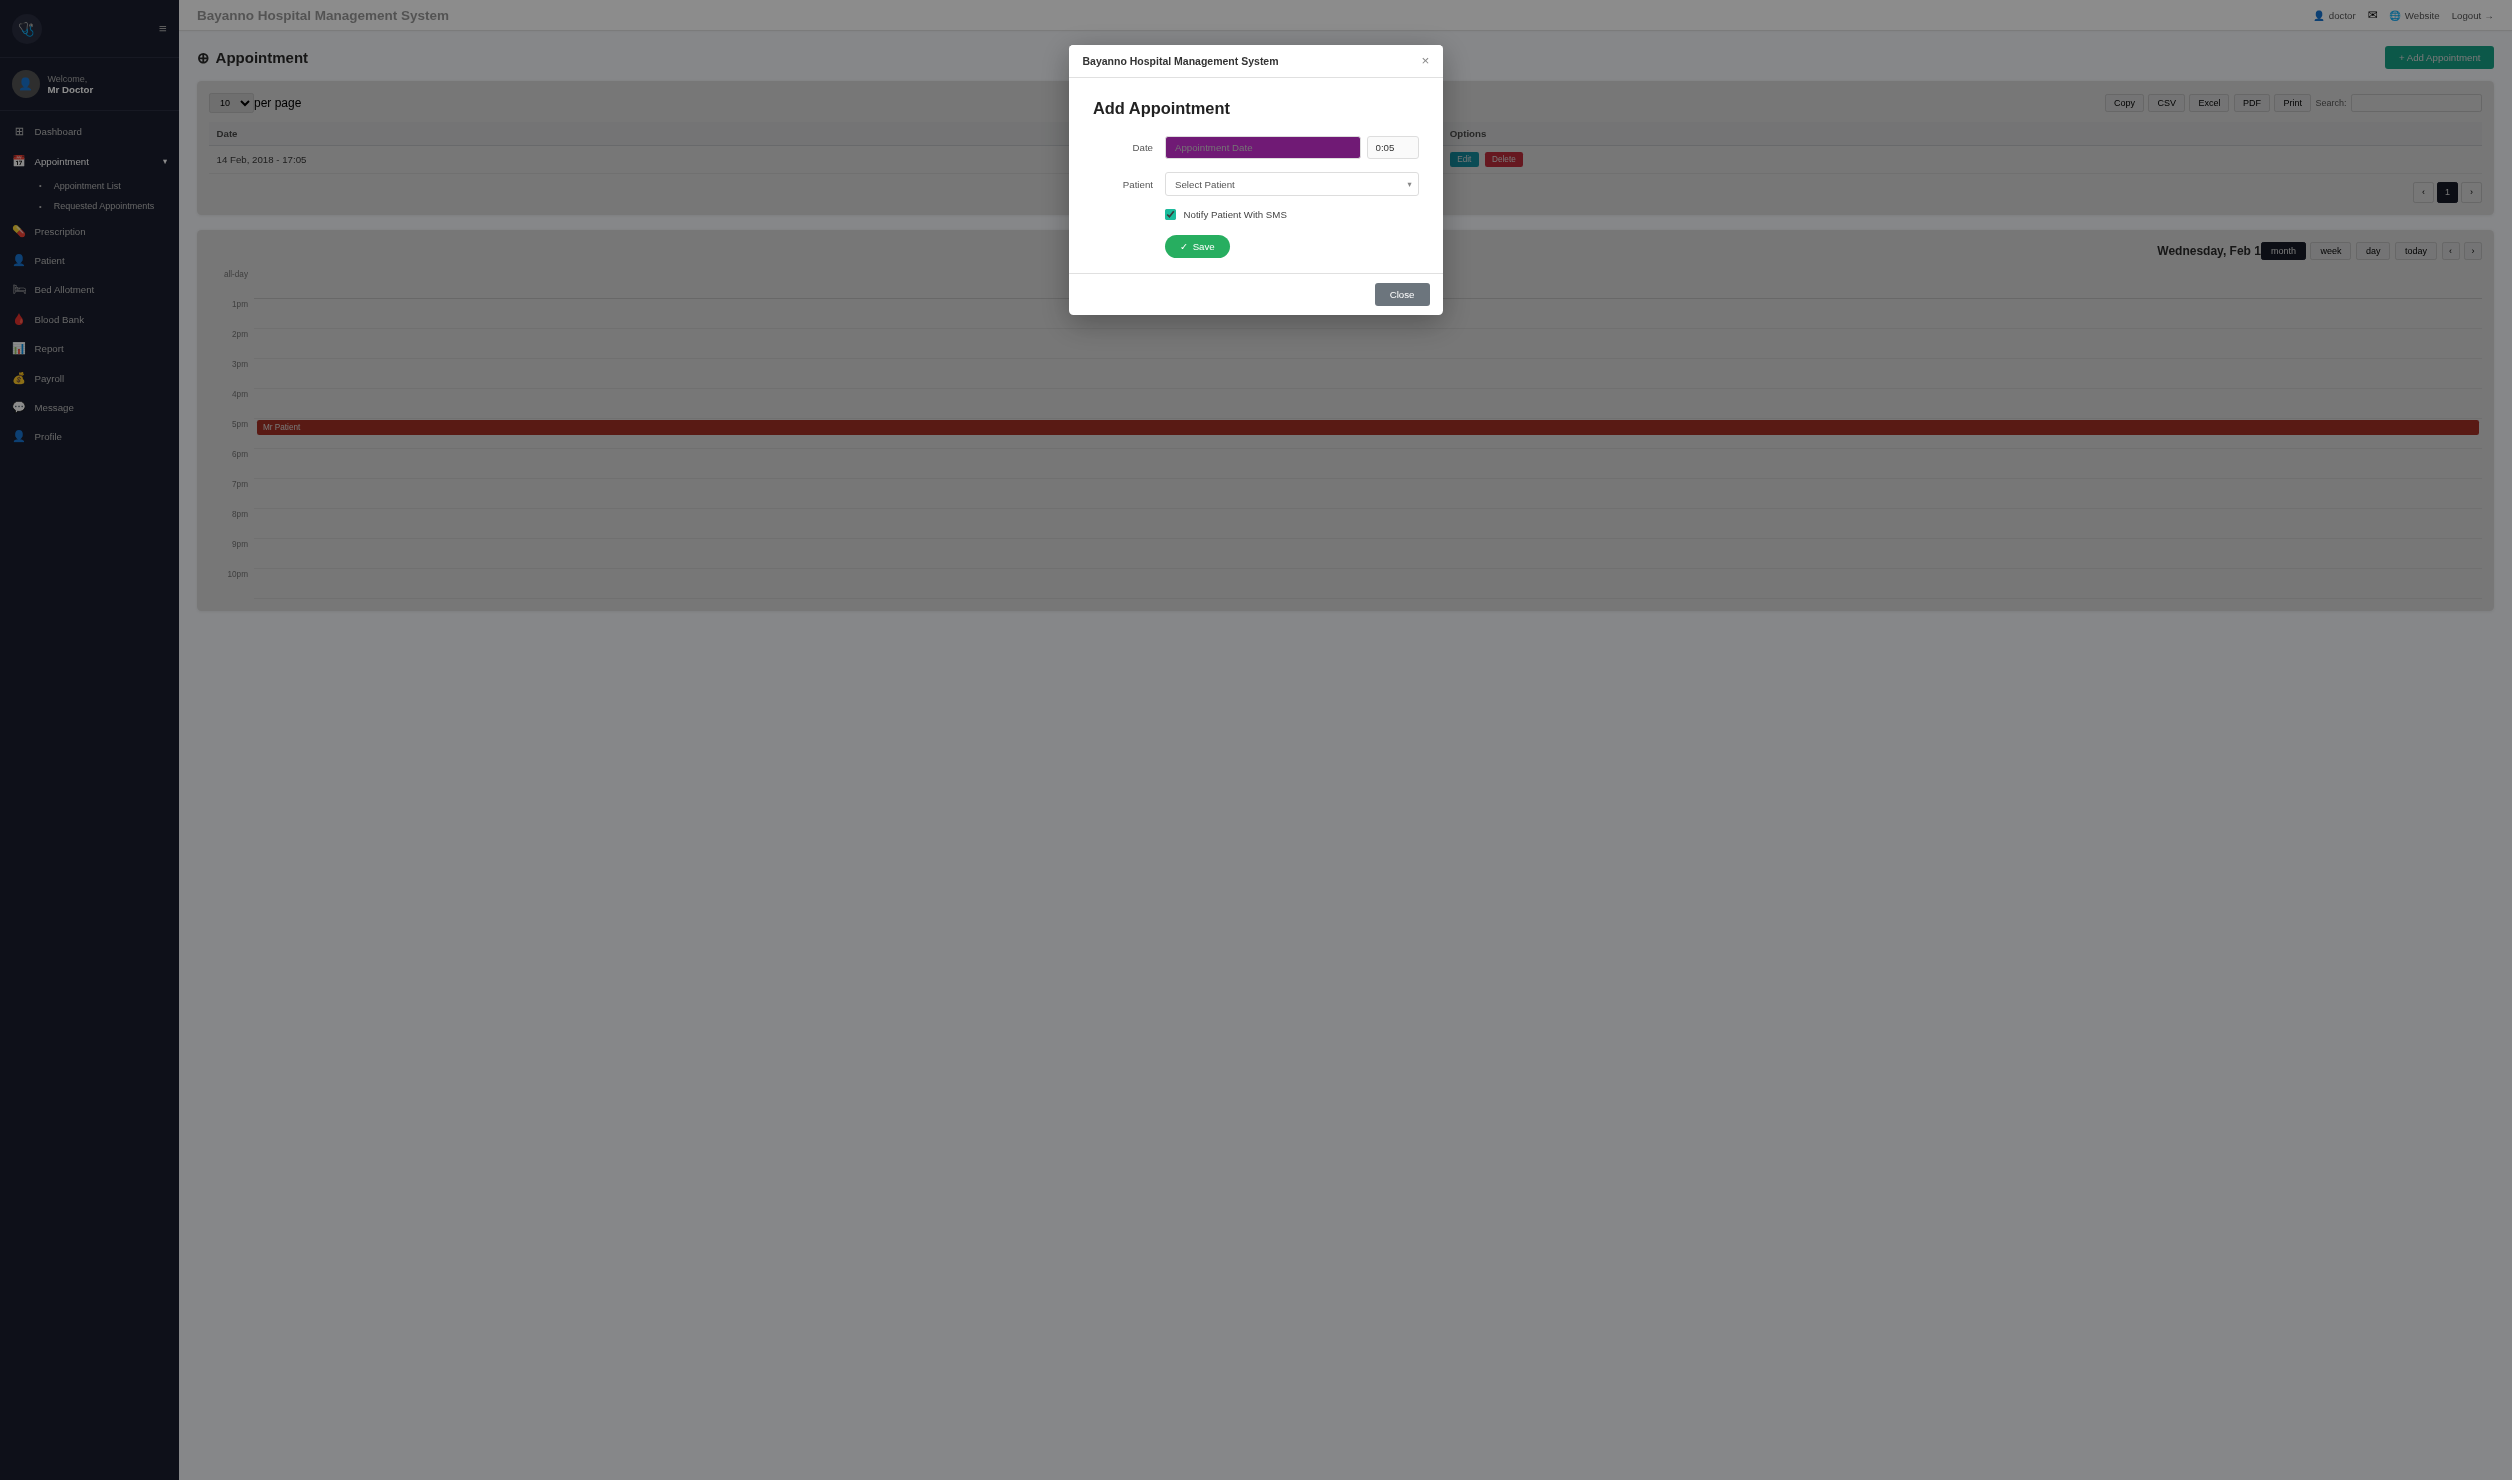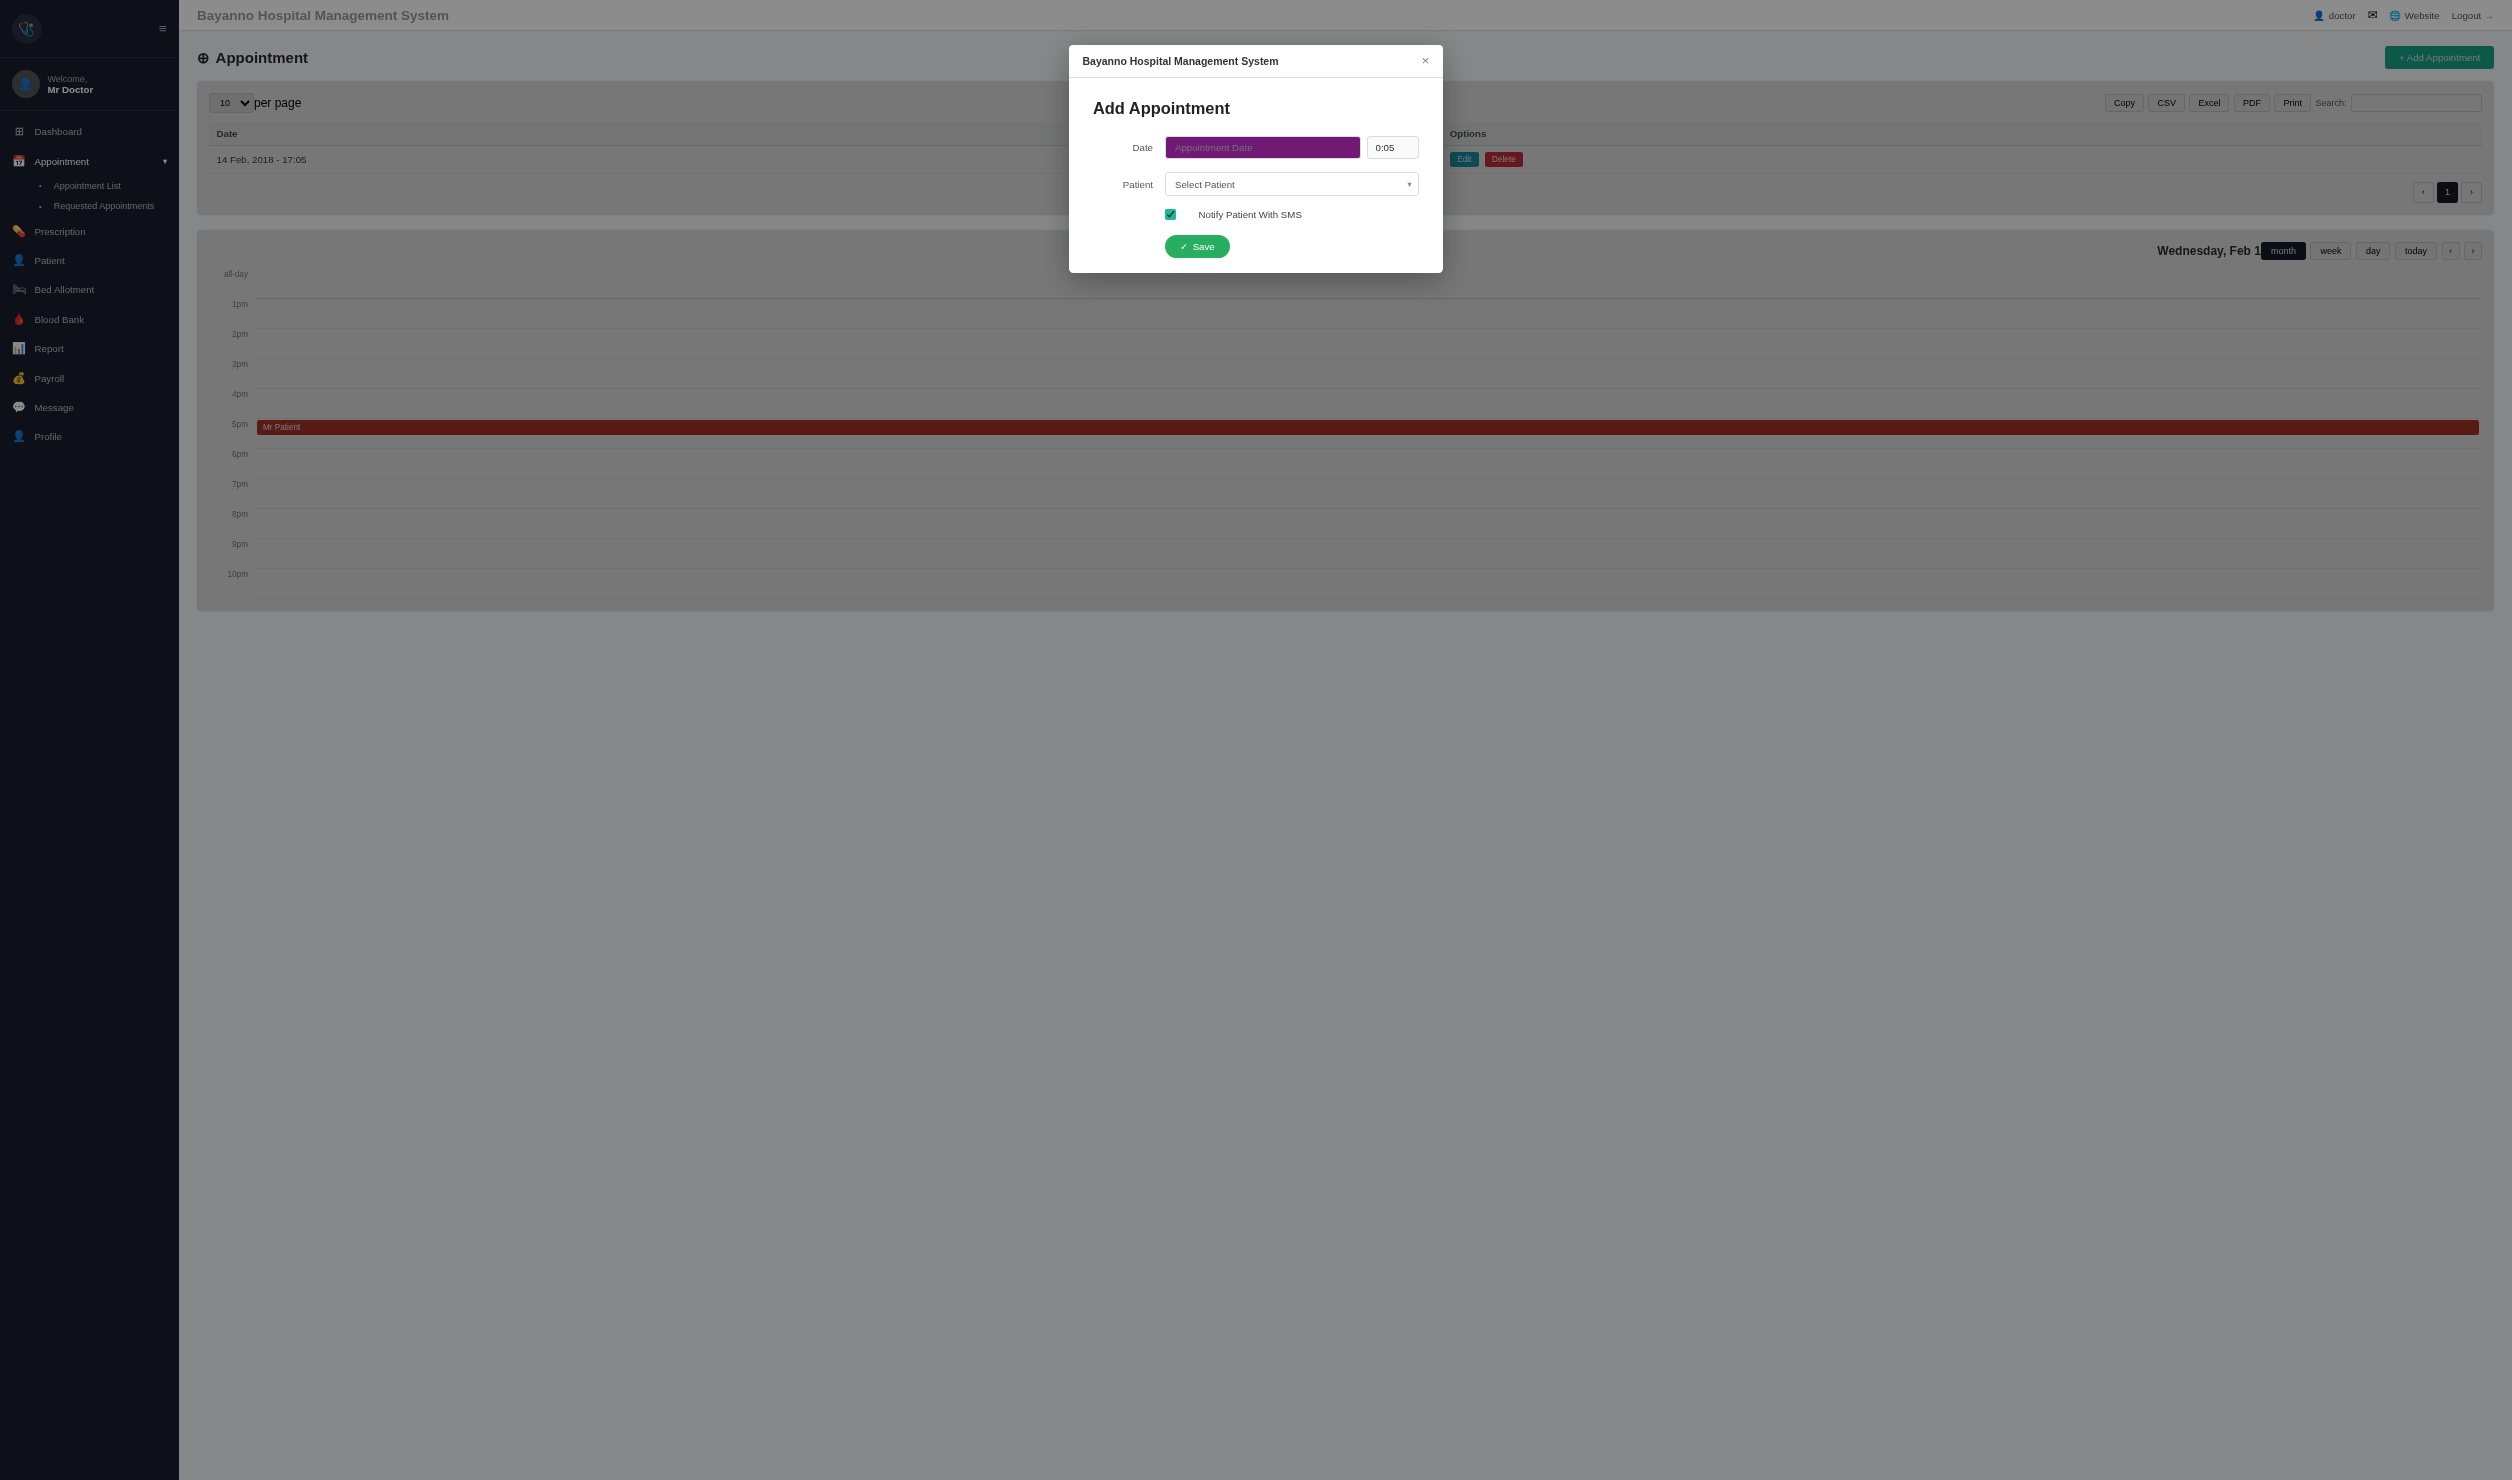--- a/index.html
+++ b/index.html
@@ -245,21 +245,21 @@
       font-size: 9.7px;
       color: #555;
       background: #fff;
       appearance: none;
       cursor: pointer;
     }
     .select-arrow {
       position: absolute; right: 7.5px; top: 50%; transform: translateY(-50%);
       font-size: 8.2px; color: #888; pointer-events: none;
     }
-    .checkbox-row { display: flex; align-items: flex-start; gap: 23px; margin-bottom: 15px; margin-left: 72px; }
+    .checkbox-row { display: flex; align-items: flex-start; gap: 8px; margin-bottom: 15px; margin-left: 72px; }
     .checkbox-row input { width: 10.5px; height: 10.5px; accent-color: #1abc9c; }
     .checkbox-label { font-size: 9.7px; color: #444; }
     .btn-save {
       background: #27ae60;
       color: #fff;
       border: none;
       padding: 6px 15px;
       border-radius: 15px;
       font-size: 9.7px;
       cursor: pointer;
@@ -535,15 +535,18 @@
       <div class="checkbox-row">
         <input type="checkbox" id="notify-sms" checked="" style="">
         <label class="checkbox-label" for="notify-sms">Notify Patient With SMS</label>
       </div>
 
       <button class="btn-save">
         <span>✓</span>
         <span>Save</span>
       </button>
     </div>
+    <div class="modal-footer">
+      <button class="btn-close-modal">Close</button>
+    </div>
   </div>
 </div>
 
 
 </body></html>

